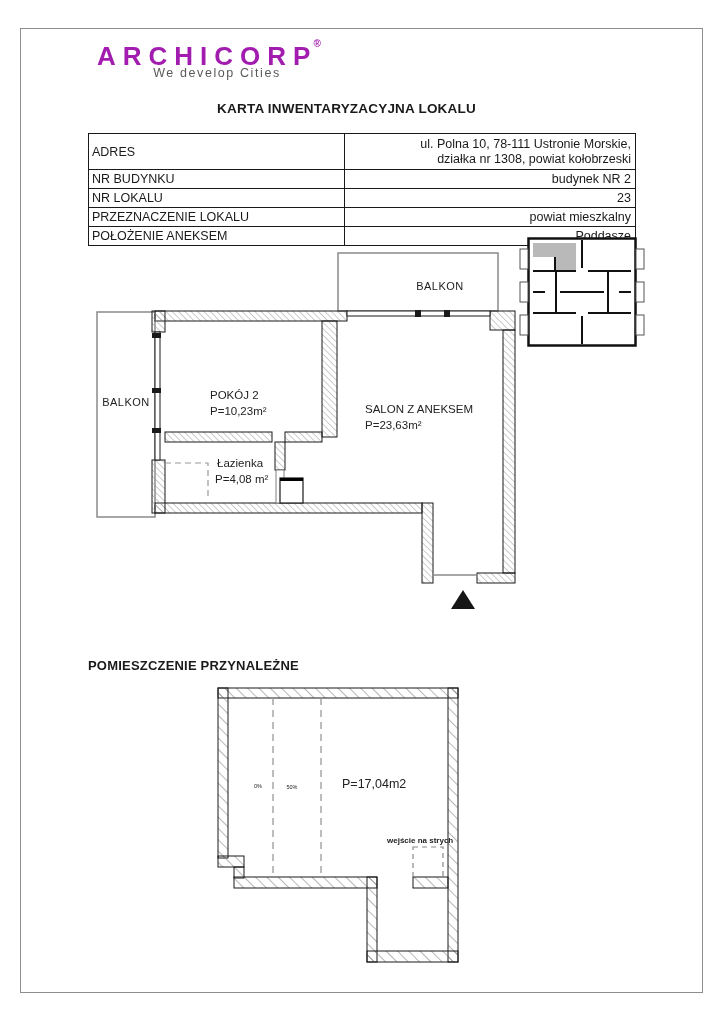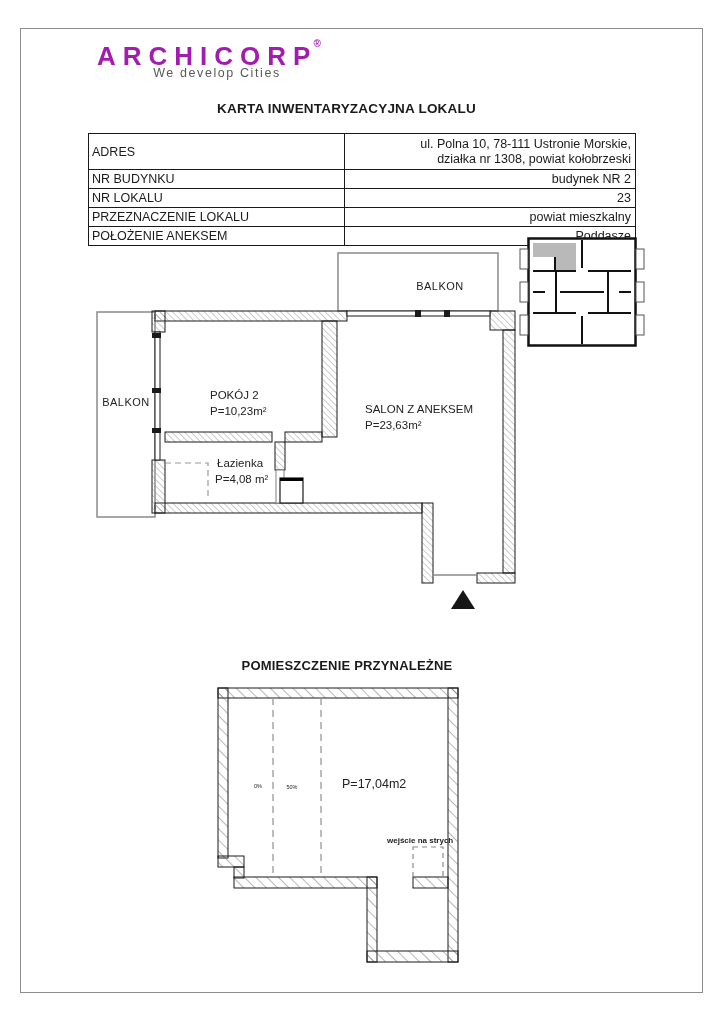--- a/index.html
+++ b/index.html
@@ -23,21 +23,21 @@
   .info-table .row:first-child{border-top:none;}
   .info-table .cell{box-sizing:border-box;}
   .info-table .label{width:256px;border-right:1px solid #1a1a1a;
         padding:1px 0 1px 3px;display:flex;align-items:center;}
   .info-table .value{flex:1;text-align:right;padding:1px 4px 1px 0;
         display:flex;flex-direction:column;justify-content:center;align-items:flex-end;}
   .row-short{height:18px;justify-content:center;}
   .row-tall{height:35px;}
   .row-tall .value{line-height:15px;}
   
-  .annex-title{position:absolute;left:88px;top:658px;width:518px;text-align:center;
+  .annex-title{position:absolute;left:88px;top:658px;width:518px;
         font-size:13px;font-weight:bold;letter-spacing:.2px;}
   svg{position:absolute;left:0;top:0;}
   svg text{font-family:"Liberation Sans",sans-serif;fill:#222;}
 </style>
 </head>
 <body>
 
 <div id="page">
   <div id="page-border"></div>
 

